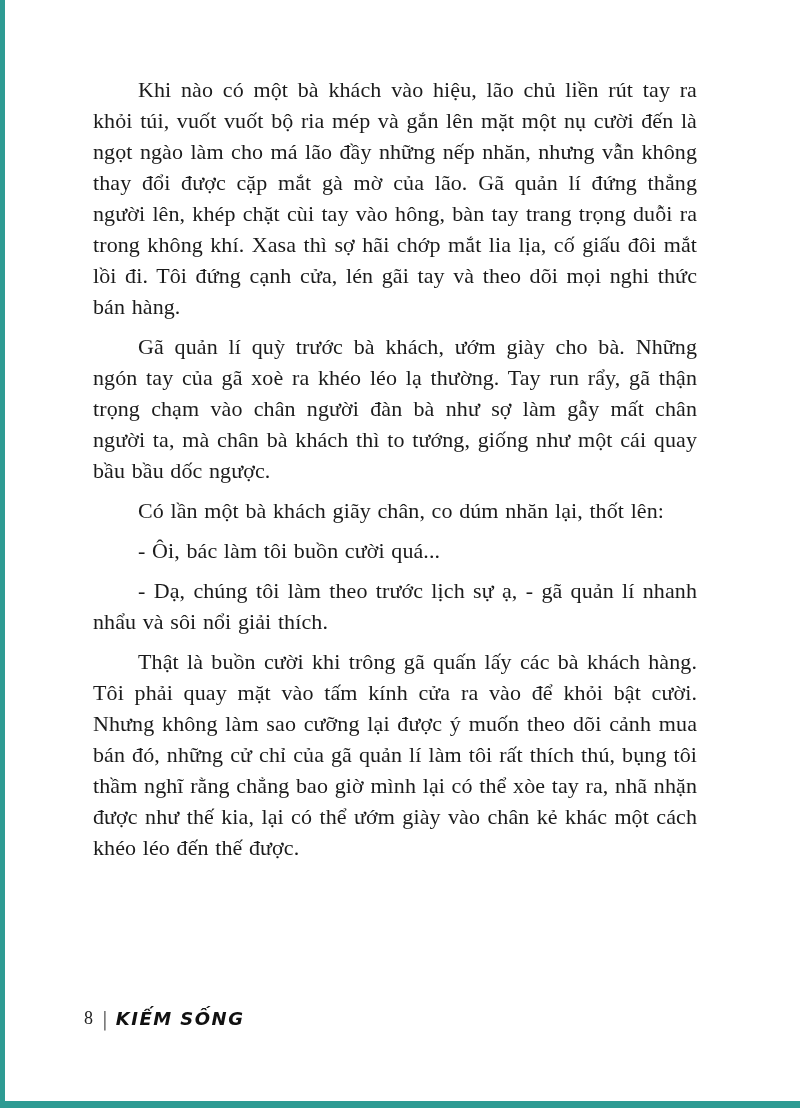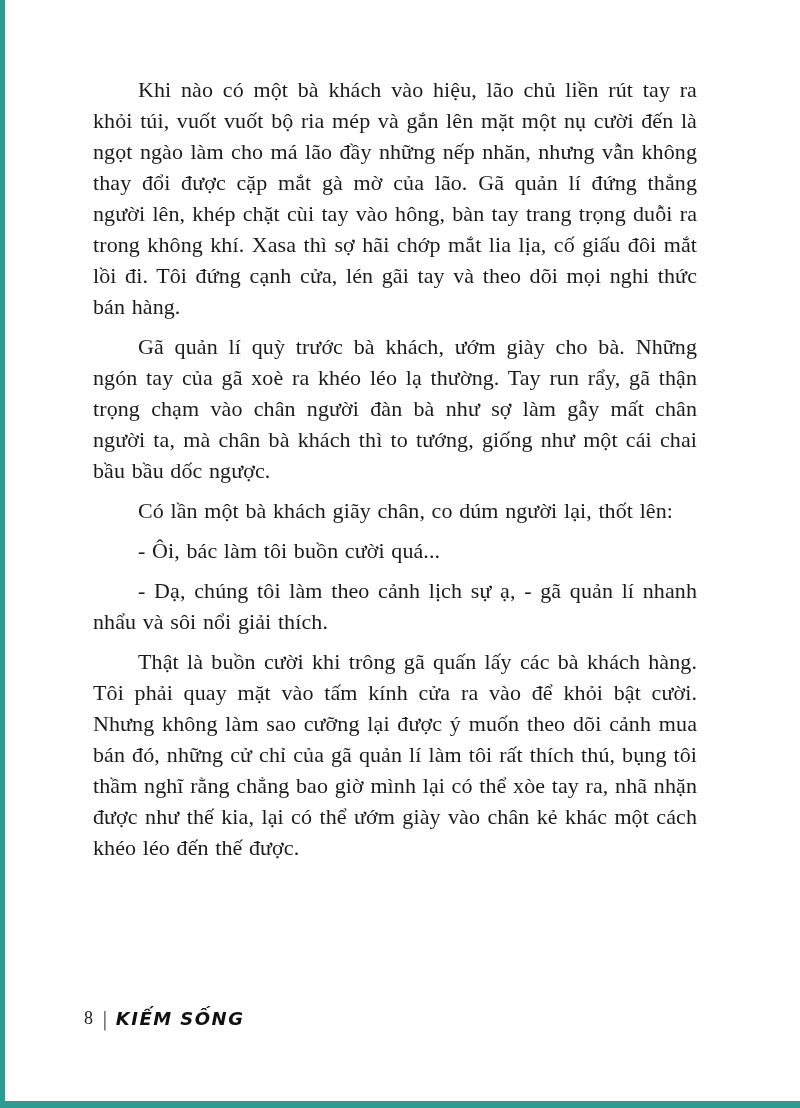--- a/index.html
+++ b/index.html
@@ -81,24 +81,24 @@
 </style>
 </head>
 <body>
 
 <div class="page">
   <div class="edge-left"></div>
   <div class="edge-bottom"></div>
 
   <main class="text-block">
     <p>Khi nào có một bà khách vào hiệu, lão chủ liền rút tay ra khỏi túi, vuốt vuốt bộ ria mép và gắn lên mặt một nụ cười đến là ngọt ngào làm cho má lão đầy những nếp nhăn, nhưng vẫn không thay đổi được cặp mắt gà mờ của lão. Gã quản lí đứng thẳng người lên, khép chặt cùi tay vào hông, bàn tay trang trọng duỗi ra trong không khí. Xasa thì sợ hãi chớp mắt lia lịa, cố giấu đôi mắt lồi đi. Tôi đứng cạnh cửa, lén gãi tay và theo dõi mọi nghi thức bán hàng.</p>
-    <p>Gã quản lí quỳ trước bà khách, ướm giày cho bà. Những ngón tay của gã xoè ra khéo léo lạ thường. Tay run rẩy, gã thận trọng chạm vào chân người đàn bà như sợ làm gẫy mất chân người ta, mà chân bà khách thì to tướng, giống như một cái chai bầu bầu dốc ngược.</p>
-    <p>Có lần một bà khách giãy chân, co dúm người lại, thốt lên:</p>
+    <p>Gã quản lí quỳ trước bà khách, ướm giày cho bà. Những ngón tay của gã xoè ra khéo léo lạ thường. Tay run rẩy, gã thận trọng chạm vào chân người đàn bà như sợ làm gẫy mất chân người ta, mà chân bà khách thì to tướng, giống như một cái quay bầu bầu dốc ngược.</p>
+    <p>Có lần một bà khách giãy chân, co dúm nhăn lại, thốt lên:</p>
     <p>- Ôi, bác làm tôi buồn cười quá...</p>
-    <p>- Dạ, chúng tôi làm theo cảnh lịch sự ạ, - gã quản lí nhanh nhẩu và sôi nổi giải thích.</p>
+    <p>- Dạ, chúng tôi làm theo trước lịch sự ạ, - gã quản lí nhanh nhẩu và sôi nổi giải thích.</p>
     <p>Thật là buồn cười khi trông gã quấn lấy các bà khách hàng. Tôi phải quay mặt vào tấm kính cửa ra vào để khỏi bật cười. Nhưng không làm sao cưỡng lại được ý muốn theo dõi cảnh mua bán đó, những cử chỉ của gã quản lí làm tôi rất thích thú, bụng tôi thầm nghĩ rằng chẳng bao giờ mình lại có thể xòe tay ra, nhã nhặn được như thế kia, lại có thể ướm giày vào chân kẻ khác một cách khéo léo đến thế được.</p>
   </main>
 
   <footer class="page-footer">
     <span class="page-num">8</span>
     <span class="sep">|</span>
     <span class="book-title">Kiếm Sống</span>
   </footer>
 </div>
 

